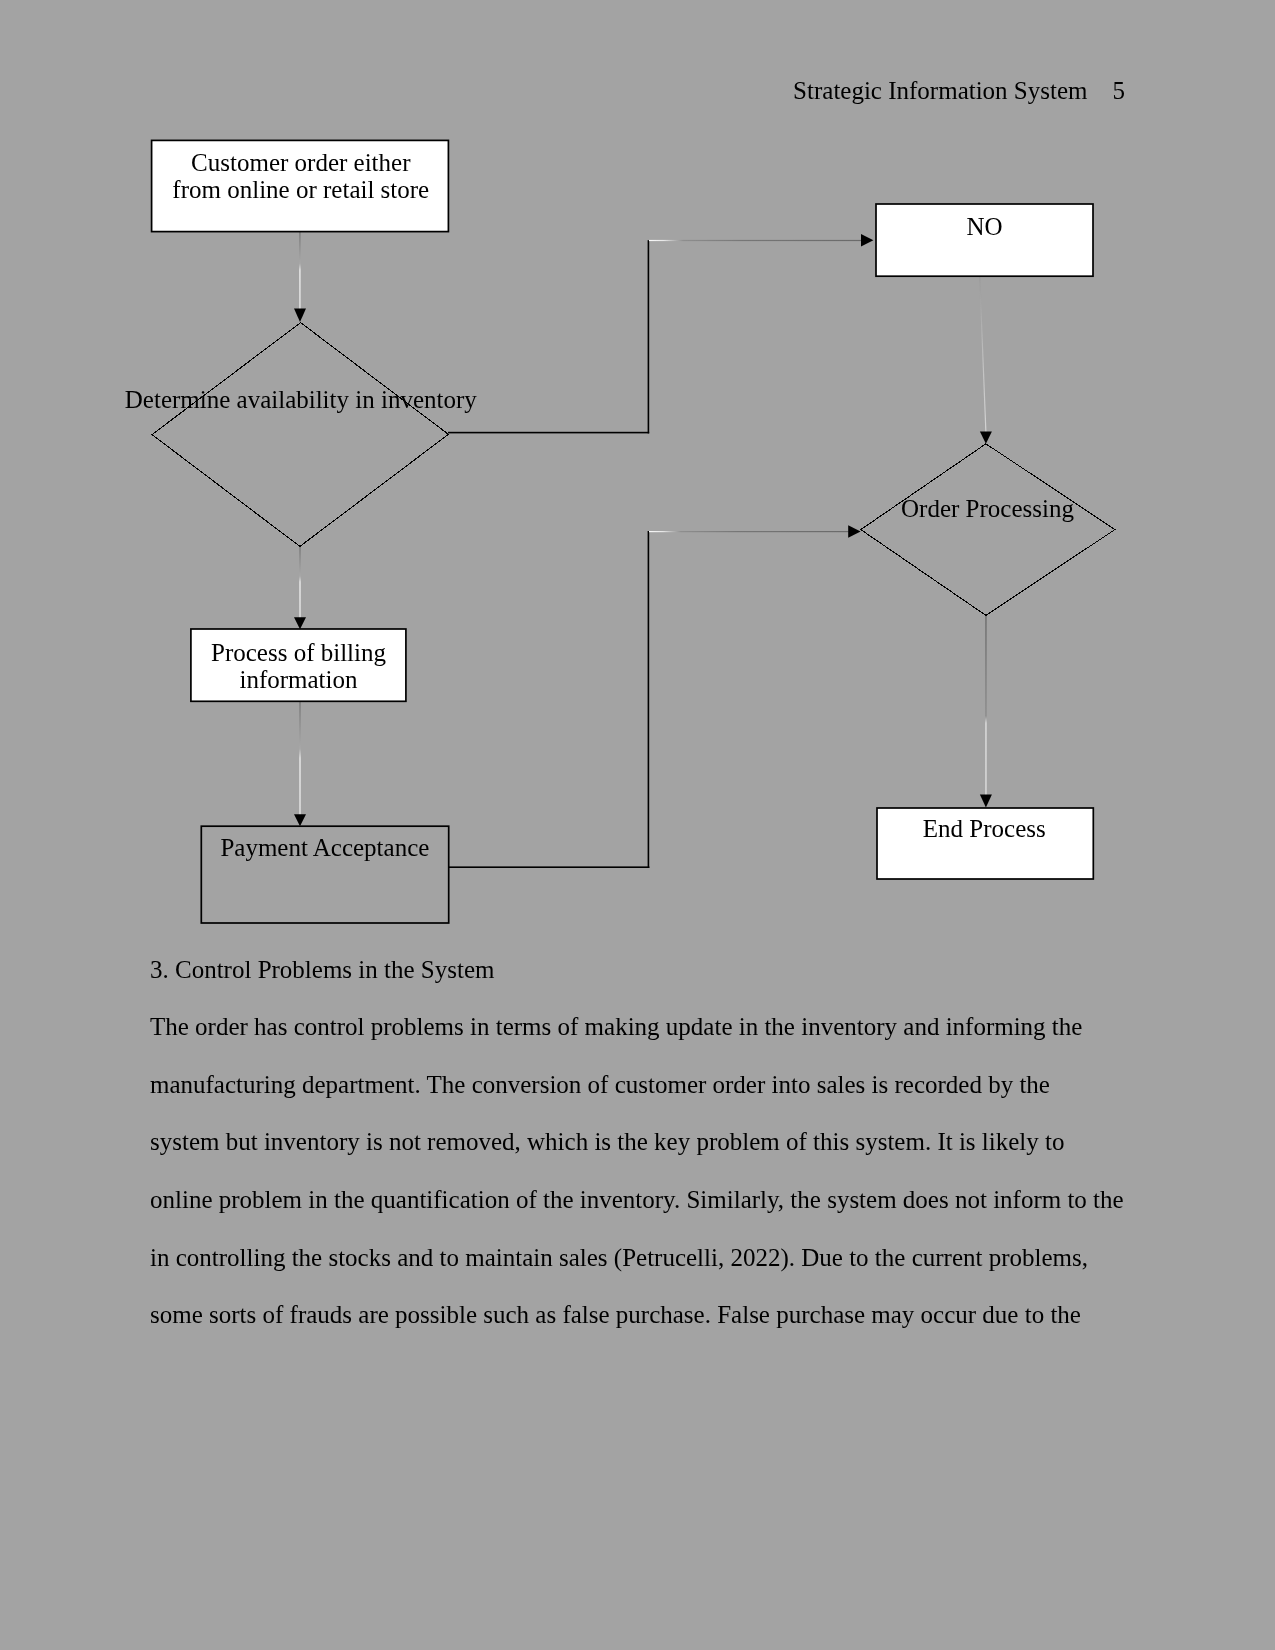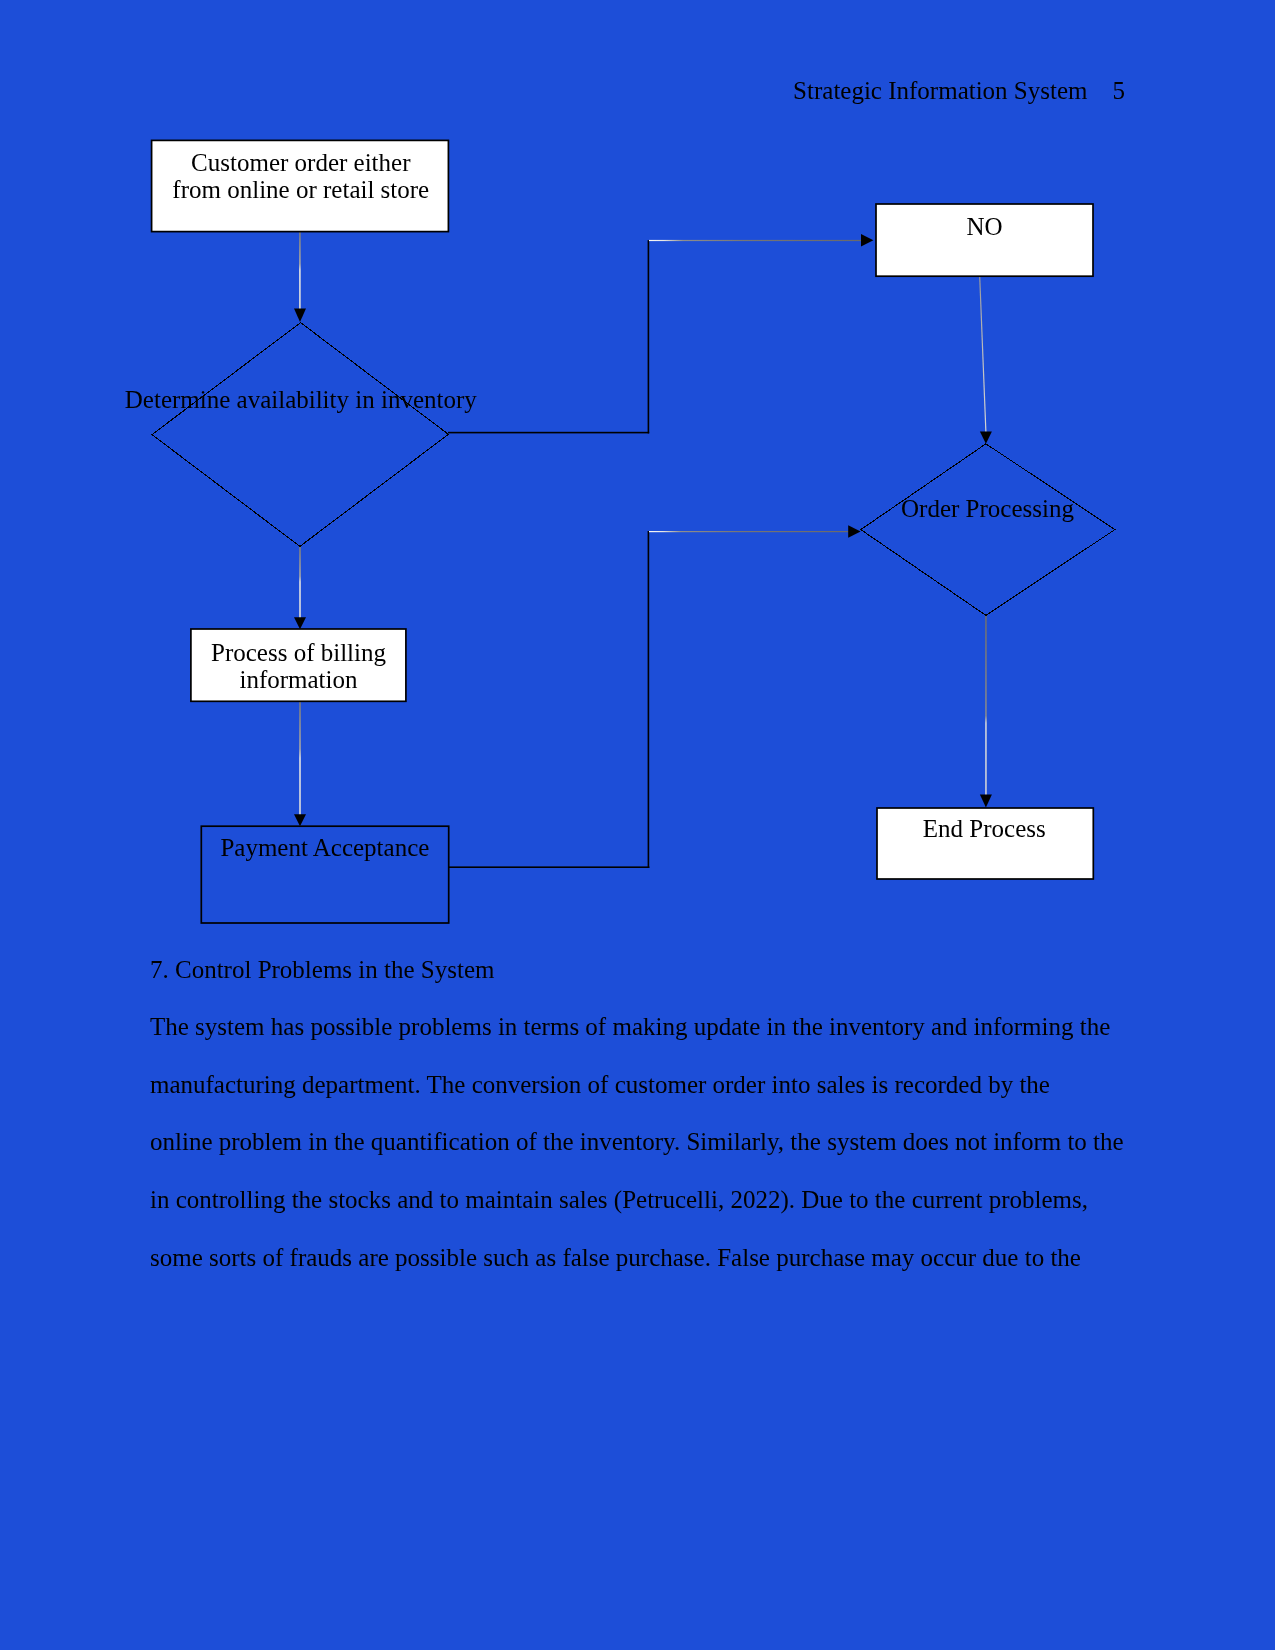--- a/index.html
+++ b/index.html
@@ -1,18 +1,18 @@
 <!DOCTYPE html>
 <html><head>
 <meta charset="utf-8">
 <title>Strategic Information System</title>
 <style>
   html,body{margin:0;padding:0;background:#fff;}
   body{width:1275px;height:1650px;overflow:hidden;font-family:"Liberation Serif",serif;color:#000;}
-  .page{position:relative;width:1275px;height:1650px;background:#1d4ed8;}
+  .page{position:relative;width:1275px;height:1650px;background:#a3a3a3;}
   .hdr{transform:translateZ(0);position:absolute;top:76.5px;left:150px;width:975px;text-align:right;font-size:25px;line-height:28px;white-space:pre;}
   .flow{transform:translateZ(0);position:absolute;left:0;top:0;width:1275px;height:960px;}
   .body-text{transform:translateZ(0);position:absolute;left:150px;top:940.5px;width:975px;font-size:25px;line-height:57.65px;text-align:left;}
   .node-text{font-family:"Liberation Serif",serif;font-size:25px;fill:#000;}
 </style>
 </head>
 <body>
 
 <div class="page">
   <div class="hdr"><span>Strategic Information System</span><span>    </span><span>5</span></div>
@@ -97,22 +97,23 @@
     <text class="node-text" x="300.8" y="408.1" text-anchor="middle">Determine availability in inventory</text>
     <text class="node-text" x="298.5" y="660.5" text-anchor="middle">Process of billing</text>
     <text class="node-text" x="298.5" y="687.8" text-anchor="middle">information</text>
     <text class="node-text" x="324.9" y="855.7" text-anchor="middle">Payment Acceptance</text>
     <text class="node-text" x="984.5" y="235" text-anchor="middle">NO</text>
     <text class="node-text" x="987.5" y="516.8" text-anchor="middle">Order Processing</text>
     <text class="node-text" x="984.3" y="836.9" text-anchor="middle">End Process</text>
   </svg>
 
   <div class="body-text">
-    <div>7. Control Problems in the System</div>
+    <div>3. Control Problems in the System</div>
     <div>
-        <div>The system has possible problems in terms of making update in the inventory and informing the</div>
+        <div>The order has control problems in terms of making update in the inventory and informing the</div>
         <div>manufacturing department. The conversion of customer order into sales is recorded by the</div>
+        <div>system but inventory is not removed, which is the key problem of this system. It is likely to</div>
         <div>online problem in the quantification of the inventory. Similarly, the system does not inform to the</div>
         <div>in controlling the stocks and to maintain sales (Petrucelli, 2022). Due to the current problems,</div>
         <div>some sorts of frauds are possible such as false purchase. False purchase may occur due to the</div>
       </div>
   </div>
 </div>
 
 </body></html>

